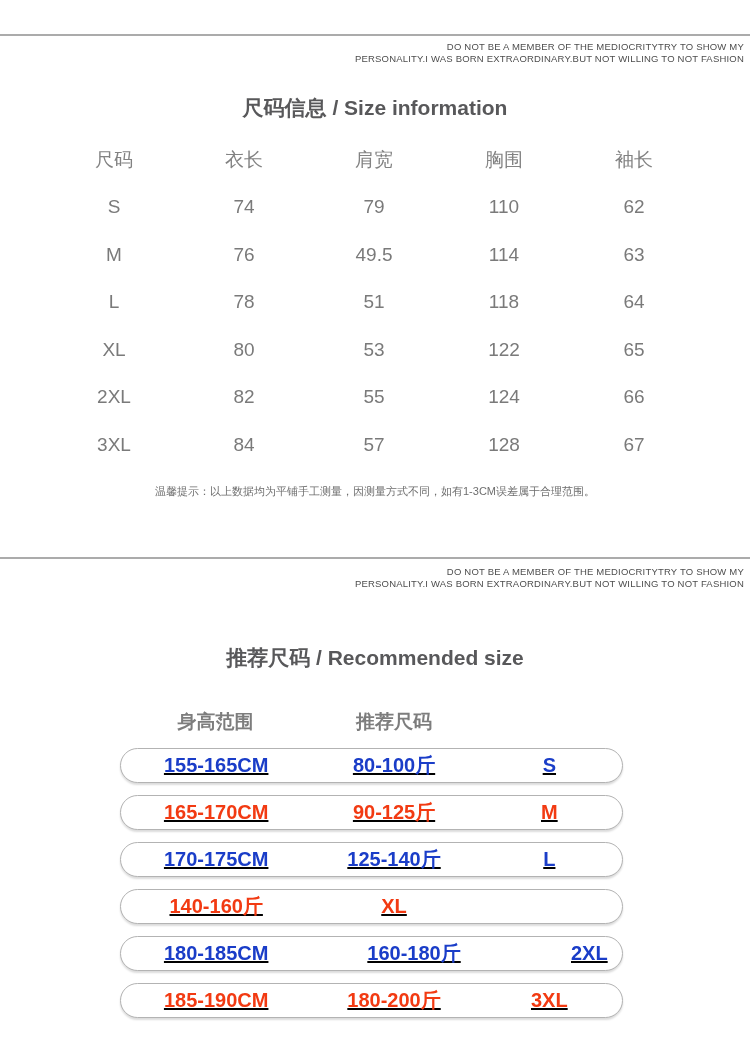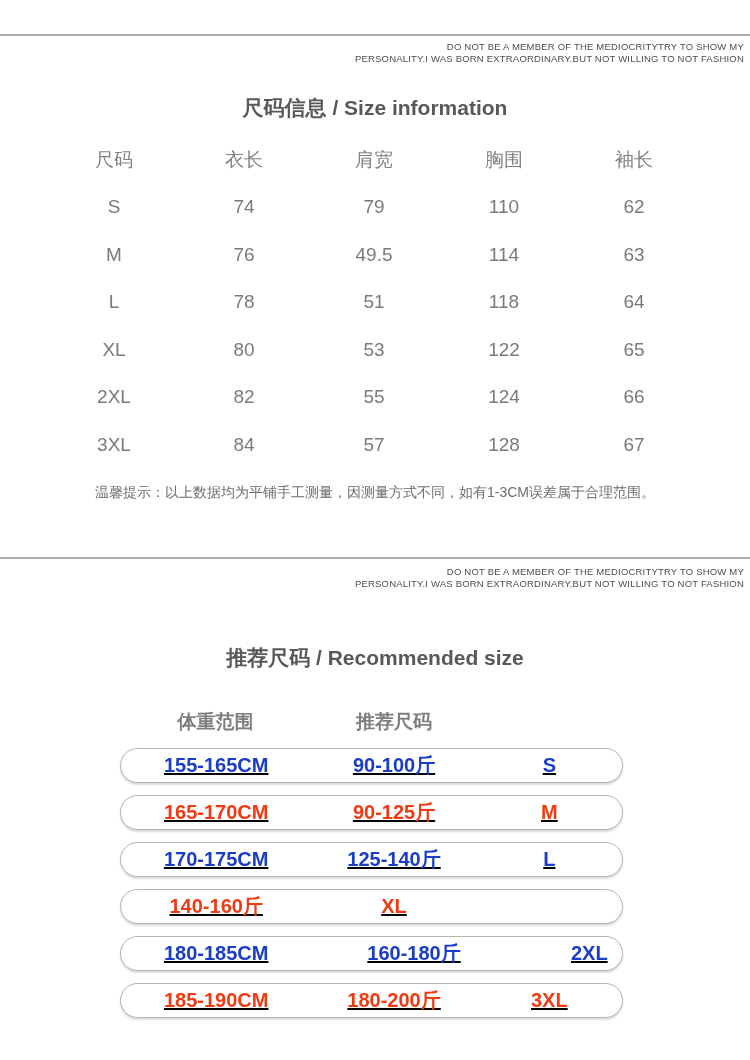--- a/index.html
+++ b/index.html
@@ -32,21 +32,21 @@
   .t-row{
     display:grid;grid-template-columns:repeat(5,1fr);
     height:47.5px;align-items:center;gap:16px;
   }
   .t-row span{
     text-align:center;font-size:19px;color:#7a7a7a;
   }
   .t-head span{color:#828282;}
   .note{
     position:absolute;top:484px;left:0;width:100%;text-align:center;
-    font-size:14px;color:#6e6e6e;margin:0;
+    font-size:11px;color:#6e6e6e;margin:0;
   }
   .rec-header{
     position:absolute;top:705px;left:120px;width:503px;height:34px;
     display:grid;grid-template-columns:38% 33% 29%;align-items:center;
   }
   .rec-header span{
     text-align:center;font-size:19px;font-weight:bold;color:#7d7d7d;
   }
   .pills{
     position:absolute;top:748px;left:120px;width:503px;text-decoration:underline;
@@ -134,28 +134,28 @@
   <div class="hline line-mid"></div>
 
   <div class="slogan slogan-2">
     <div>DO NOT BE A MEMBER OF THE MEDIOCRITYTRY TO SHOW MY</div>
     <div>PERSONALITY.I WAS BORN EXTRAORDINARY.BUT NOT WILLING TO NOT FASHION</div>
   </div>
 
   <h2 class="sec-title title-2">推荐尺码 / Recommended size</h2>
 
   <div class="rec-header">
-    <span>体重范围</span>
+    <span>身高范围</span>
     <span>推荐尺码</span>
   </div>
 
   <div class="pills">
     <div class="pill" style="color: rgb(26, 61, 200);">
       <span>155-165CM</span>
-      <span>90-100斤</span>
+      <span>80-100斤</span>
       <span>S</span>
     </div>
     <div class="pill" style="color: rgb(242, 58, 18);">
       <span>165-170CM</span>
       <span>90-125斤</span>
       <span>M</span>
     </div>
     <div class="pill" style="color: rgb(26, 61, 200);">
       <span>170-175CM</span>
       <span>125-140斤</span>

